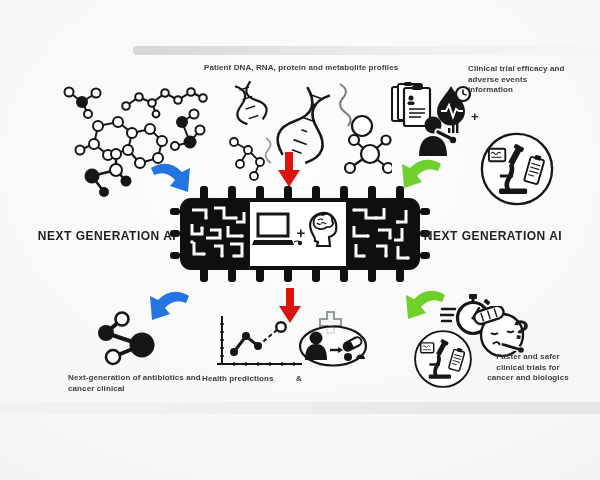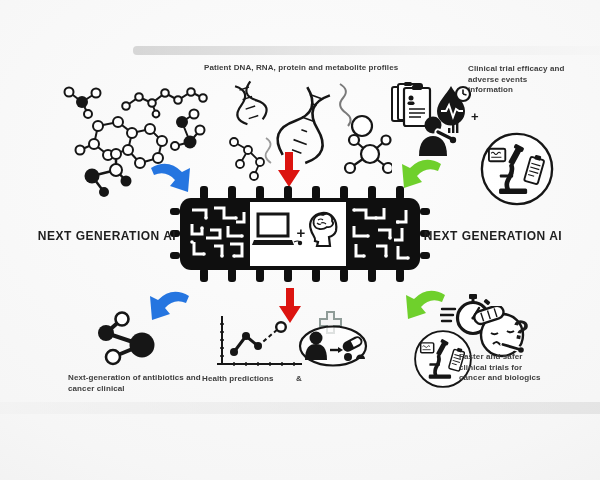--- a/index.html
+++ b/index.html
@@ -349,16 +349,16 @@
     </g>
     <rect x="28" y="57" width="17" height="4" rx="1" fill="#161616"></rect>
     <rect x="14" y="24" width="21" height="16" rx="2" fill="#fff" stroke="#161616" stroke-width="2.4"></rect>
     <path d="M17,30 q2,-3 4,0 q2,3 4,0 q2,-3 4,0 M17,35 h13" stroke="#161616" stroke-width="1.3" fill="none"></path>
     <g transform="rotate(16 72 52)">
       <rect x="63" y="36" width="18" height="32" rx="2.5" fill="#fff" stroke="#161616" stroke-width="2.4"></rect>
       <rect x="68" y="32" width="8" height="6" rx="1.5" fill="#161616"></rect>
       <path d="M66,44 h12 M66,49 h12 M66,54 h12 M66,59 h8" stroke="#161616" stroke-width="1.5"></path>
     </g>
   </svg>
-  <div class="lbl" style="left:459px;top:352px;width:90px;">Faster and safer clinical trials for cancer and biologics</div>
+  <div class="lbl" style="left:483px;top:352px;width:90px;text-align:center;">Faster and safer clinical trials for cancer and biologics</div>
 
 
 </div>
 
 </body></html>

